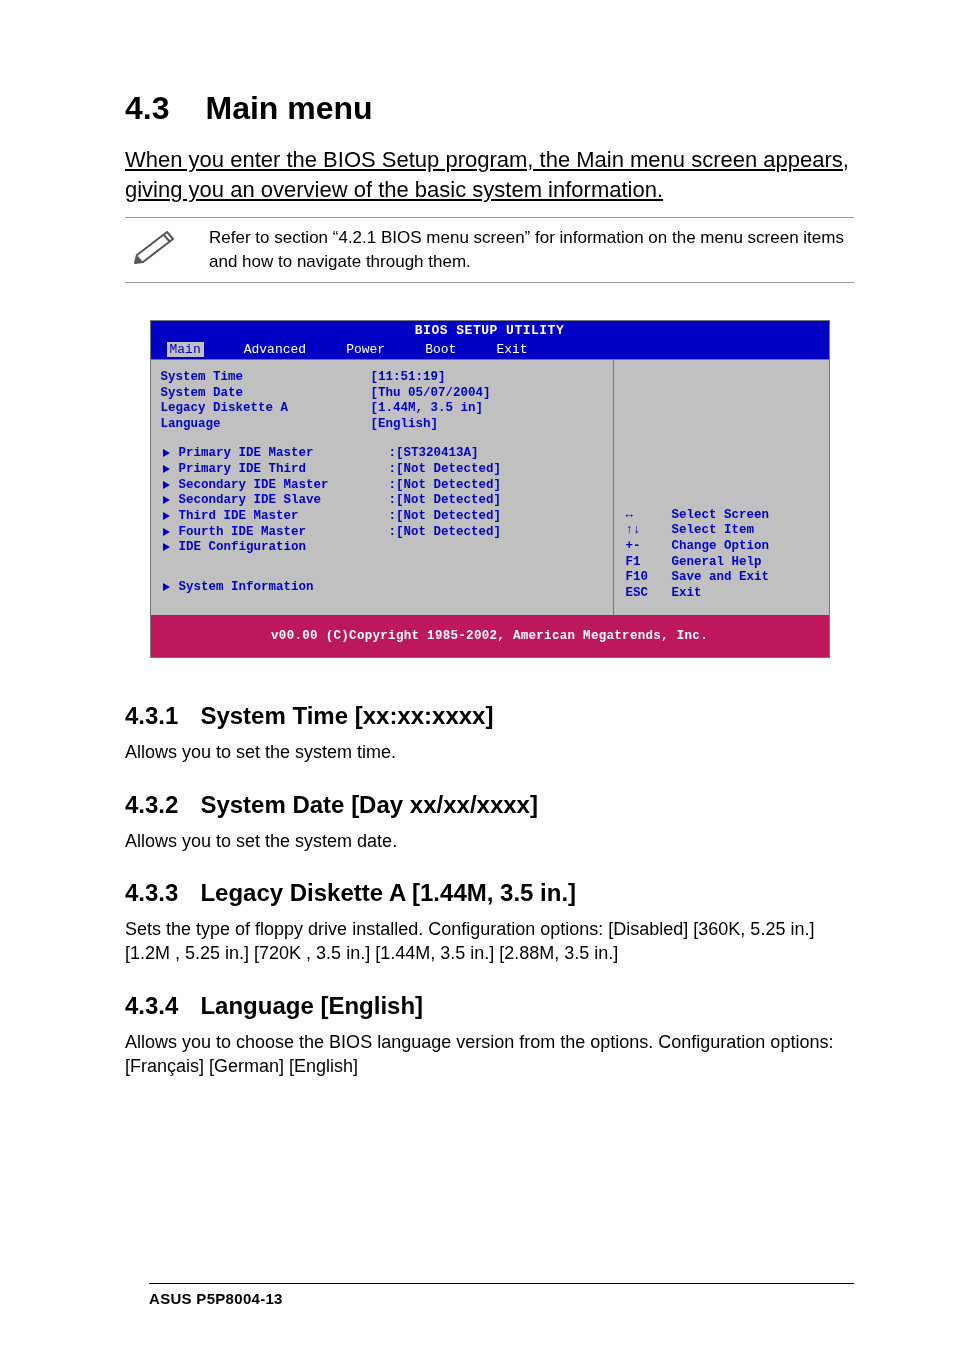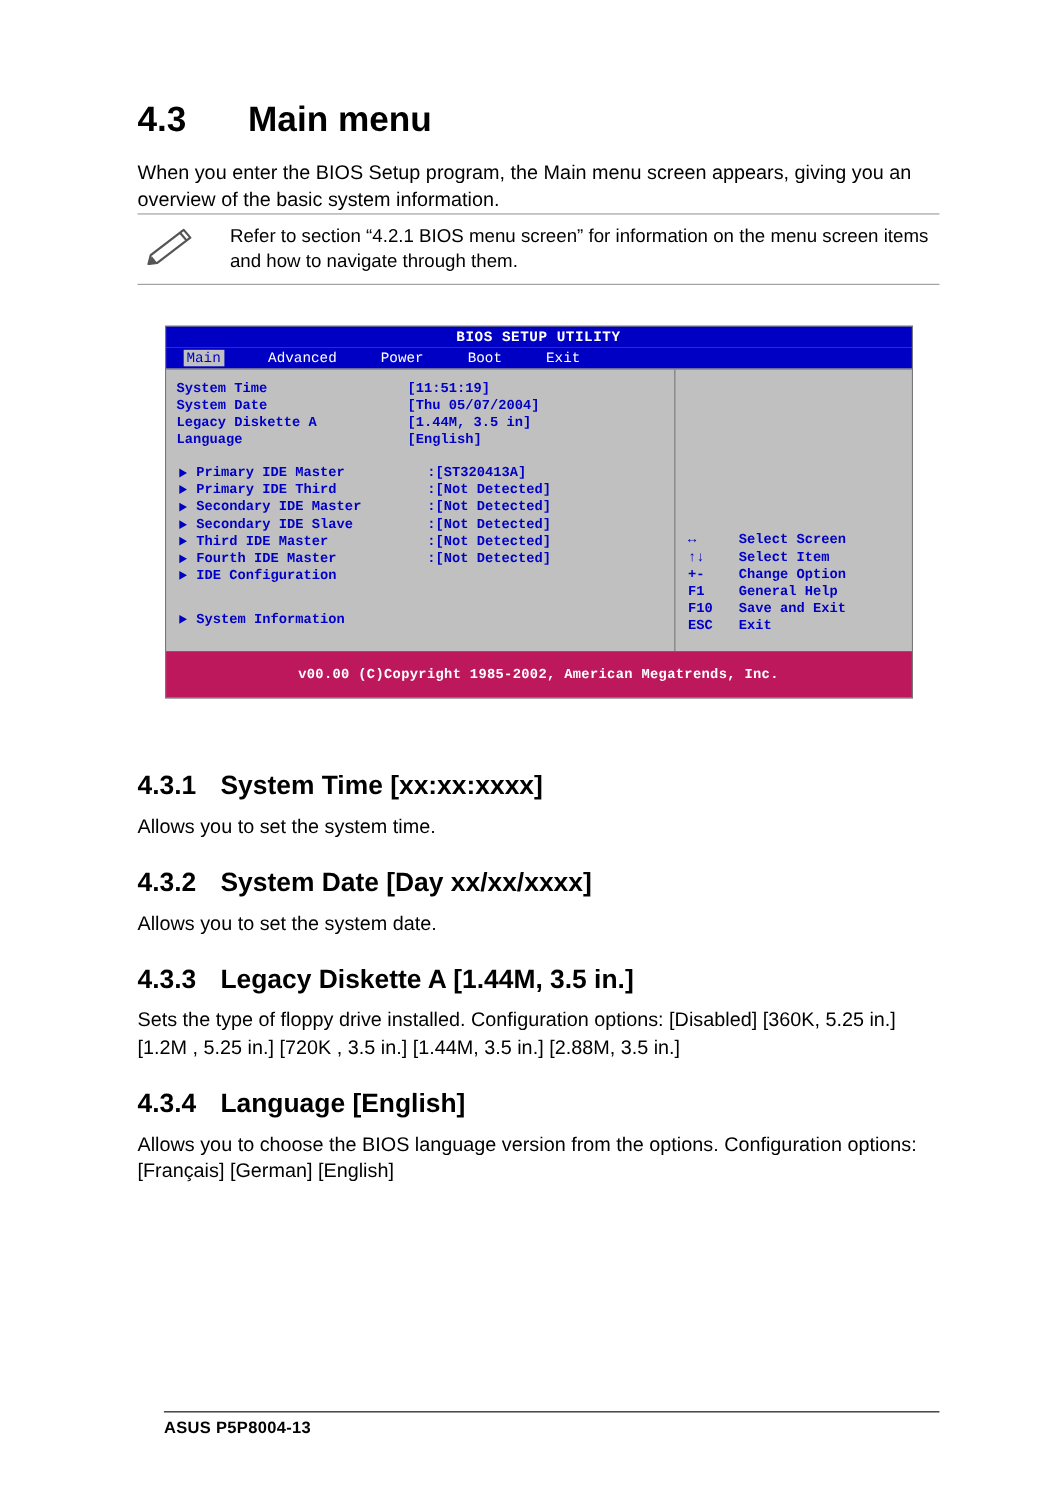--- a/index.html
+++ b/index.html
@@ -10,25 +10,26 @@
       background: #fff;
       color: #000;
       position: relative;
       padding: 90px 100px 0 125px;
     }
     .section-title {
       font-size: 32px;
       font-weight: bold;
       margin-bottom: 18px;
     }
-    .section-title .num { margin-right: 56px; }
+    .section-title .num { margin-right: 36px; }
     .intro-text {
-      font-size: 18px;
+      font-size: 22px;
       line-height: 1.35;
-      margin-bottom: 0;
+      margin-bottom: 13px;
+      text-decoration: underline;
     }
     .note-block {
       display: flex;
       align-items: flex-start;
       gap: 30px;
       border-top: 1px solid #999;
       border-bottom: 1px solid #999;
       padding: 8px 0;
       margin-bottom: 37px;
     }
@@ -41,21 +42,21 @@
       margin-left: 8px;
     }
     .note-text {
       font-size: 17px;
       line-height: 1.4;
     }
 
     
     .bios {
       width: 680px;
-      margin: 0 auto 66px auto;
+      margin: 0 auto 44px auto;
       background: #c0c0c0;
       border: 1px solid #777;
       font-family: "Courier New", Courier, monospace;
     }
     .bios-titlebar {
       background: #0000c4;
       color: #fff;
       text-align: center;
       font-size: 13px;
       font-weight: bold;

